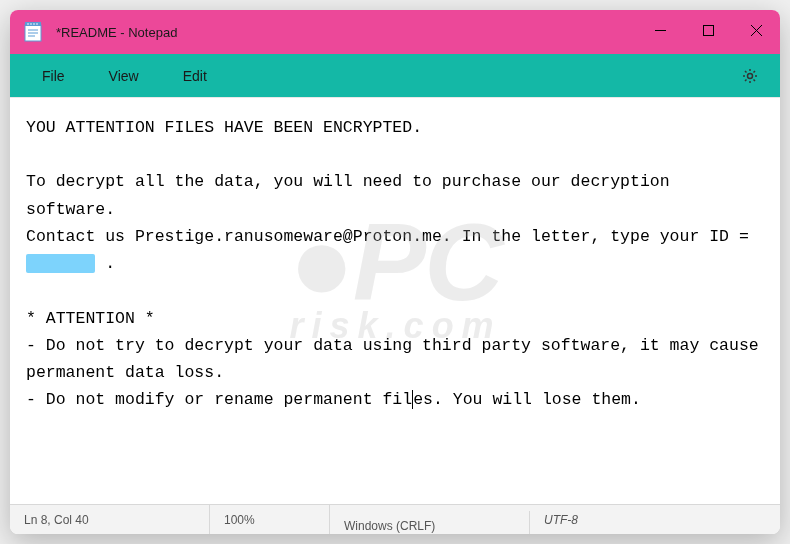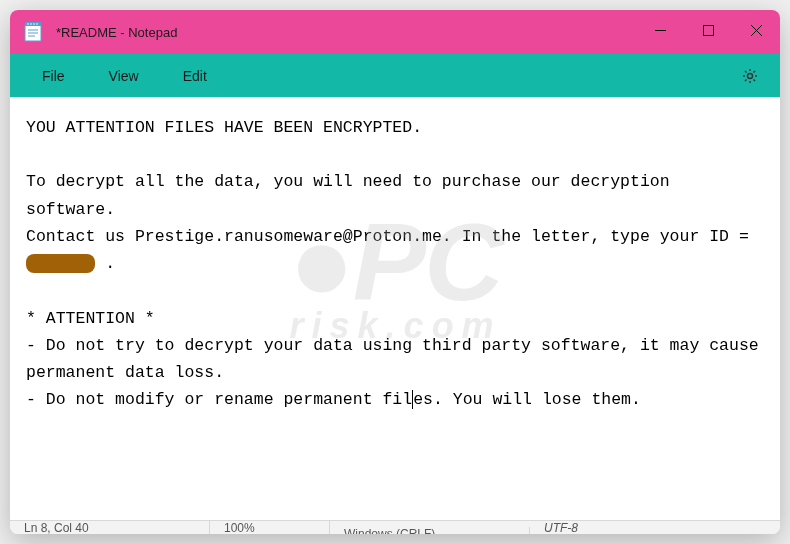--- a/index.html
+++ b/index.html
@@ -134,21 +134,21 @@
       font-size: 16.5px;
       line-height: 1.65;
       color: #000;
       white-space: pre-wrap;
       word-wrap: break-word;
       overflow: auto;
       background: #ffffff;
     }
     
     .statusbar {
-      height: 14px;
+      height: 30px;
       background: #f3f3f3;
       border-top: 1px solid #d8d8d8;
       display: flex;
       align-items: center;
       font-size: 12px;
       color: #555;
     }
     
     .statusbar .cell {
       padding: 0 14px;
@@ -171,23 +171,23 @@
       margin-top: 12px;
     }
     
     .statusbar .cell:last-child {
       border-right: none;
       flex: 1;
       font-style: italic;
     }
     
     .redacted {
-      background: #a16207;
+      background: #7dd3fc;
       color: transparent;
-      border-radius: 8px;
+      border-radius: 2px;
     }
     
     .cursor-mark {
       border-right: 1px solid #000;
     }
   </style>
 </head>
 <body>
 
 <div class="watermark">

